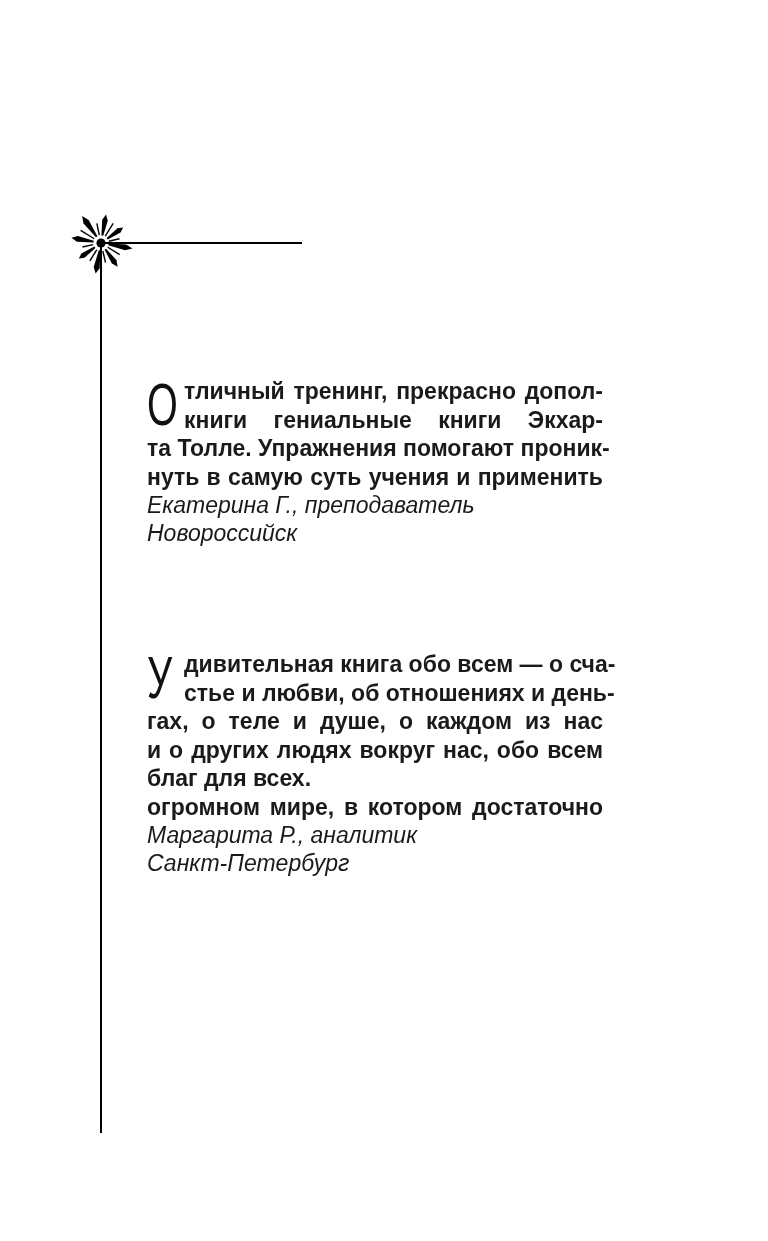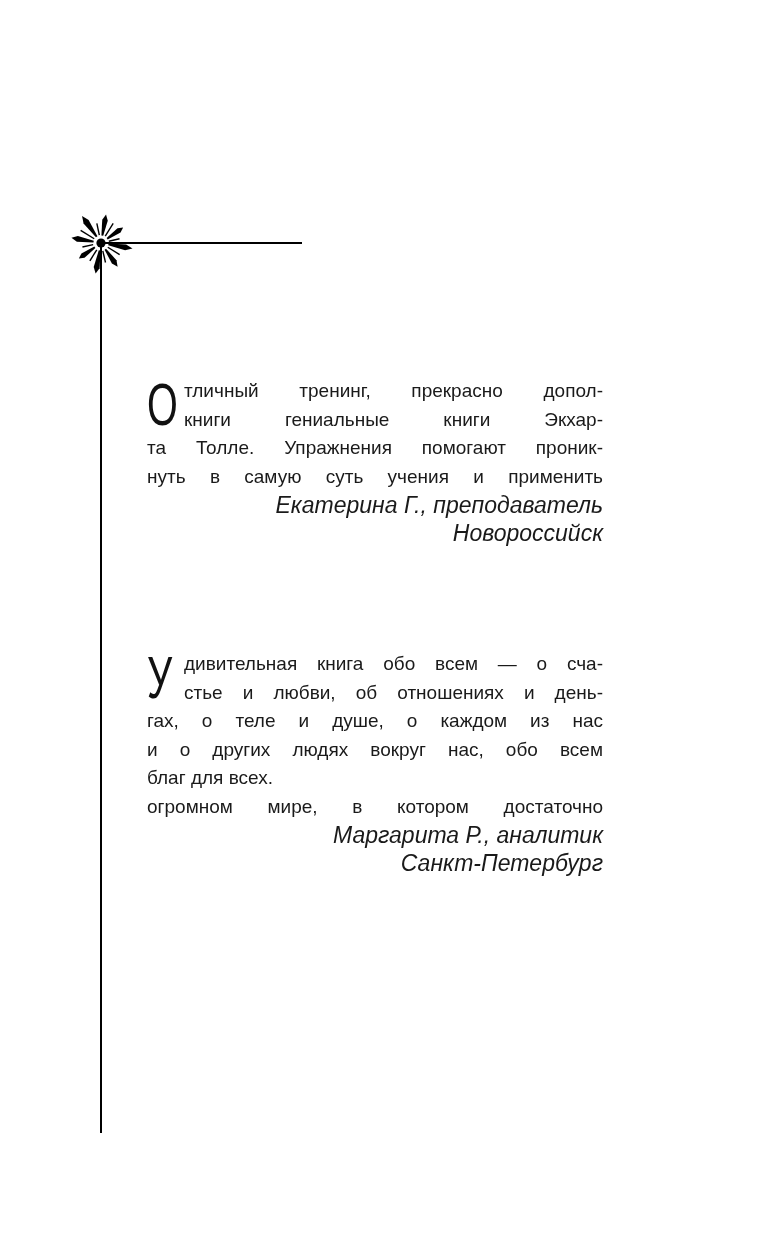--- a/index.html
+++ b/index.html
@@ -21,37 +21,38 @@
   .v-rule {
     position: absolute; left: 100px; top: 243px;
     width: 2px; height: 890px; background: #000;
   }
   .column {
     position: absolute; left: 147px; top: 377px; width: 456px;
   }
   .quote { display: block; }
   .quote.q2 { margin-top: 103px; }
   .ln {
-    font-size: 19px; line-height: 28.5px;
+    font-size: 23px; line-height: 28.5px;
     text-align: justify; text-align-last: justify;
     white-space: nowrap;
+    font-weight: bold;
   }
   .ln.last { text-align-last: left; }
   .dropcap {
     float: left;
     width: 32px; height: 46px;
     margin-top: 5px; margin-right: 5px;
     font-size: 60px; line-height: 46px;
     transform: scaleX(0.66); transform-origin: 0 0;
     color: #111;
   }
   .attrib {
     font-style: italic;
     font-size: 23px; line-height: 28px;
-    text-align: right;
+    text-align: left;
     clear: both;
   }
 </style>
 </head>
 <body>
 
 <svg class="star" width="74" height="74" viewBox="-37 -37 74 74" aria-hidden="true">
   <g fill="#000000">
     <circle r="4.6" cx="0" cy="0"></circle>
     <path transform="rotate(100)" d="M7.5 0.9 L25 3 L31 0 L25 -3 L7.5 -0.9 Z"></path>

